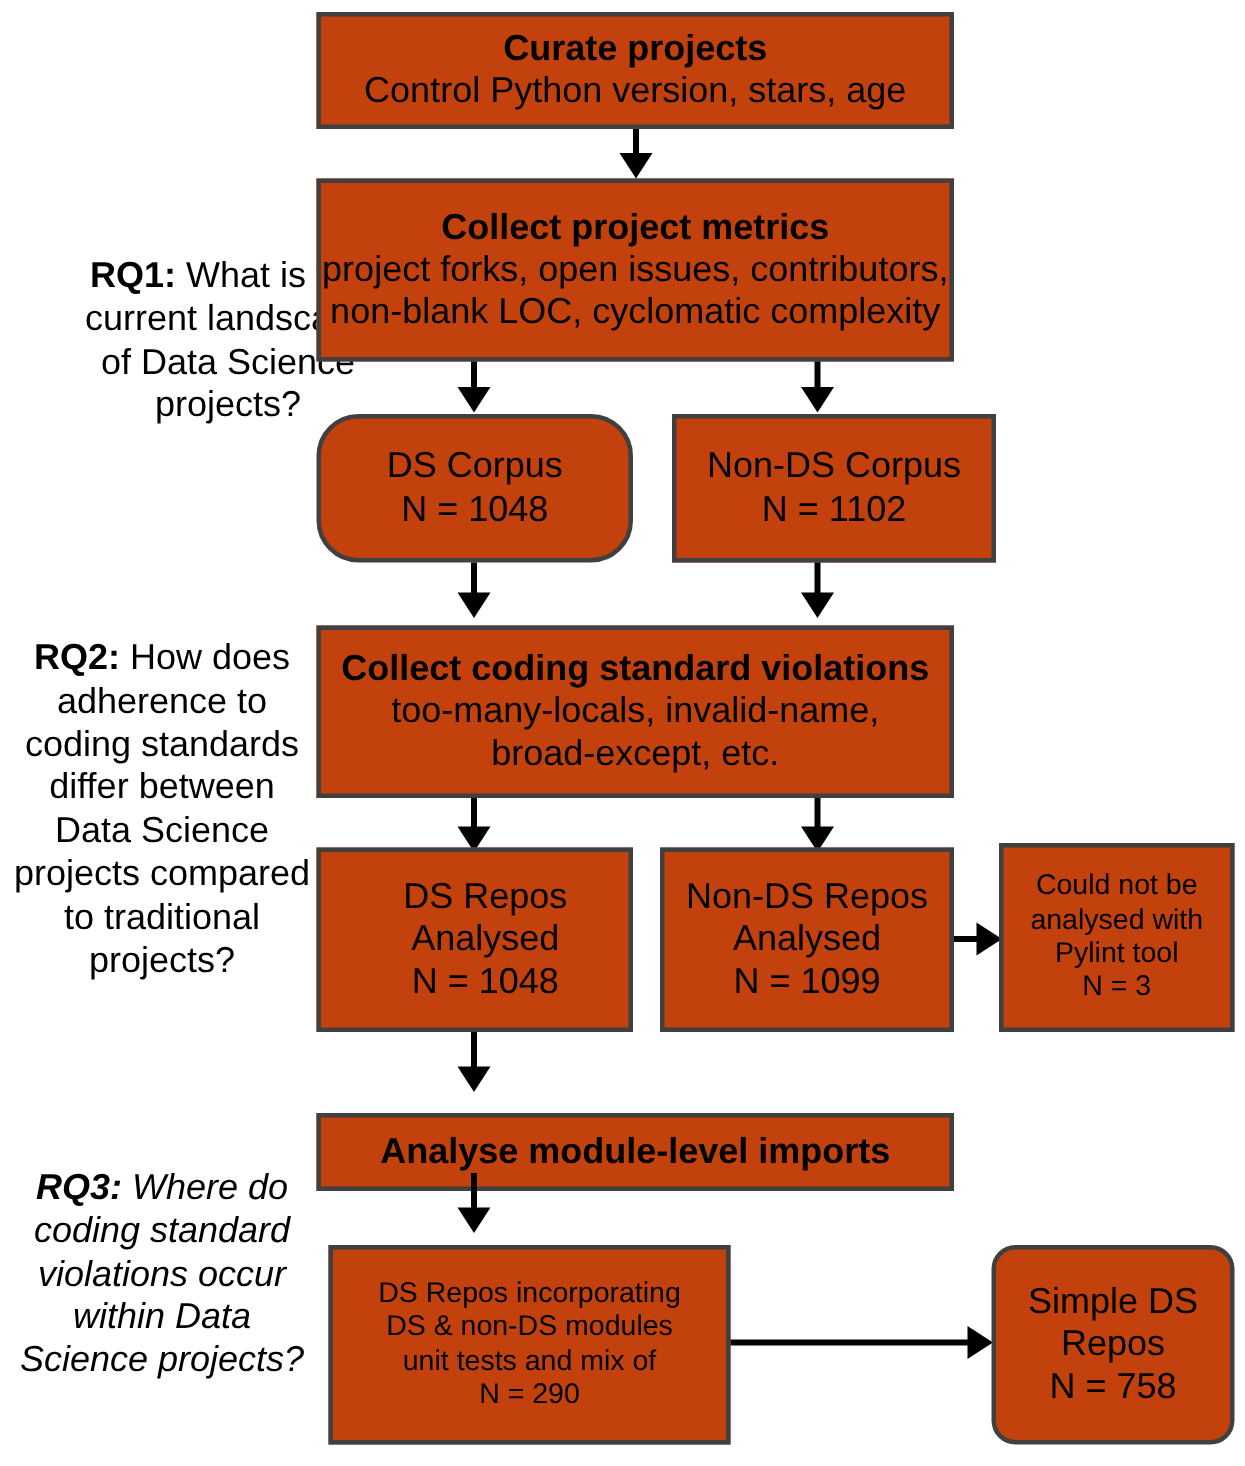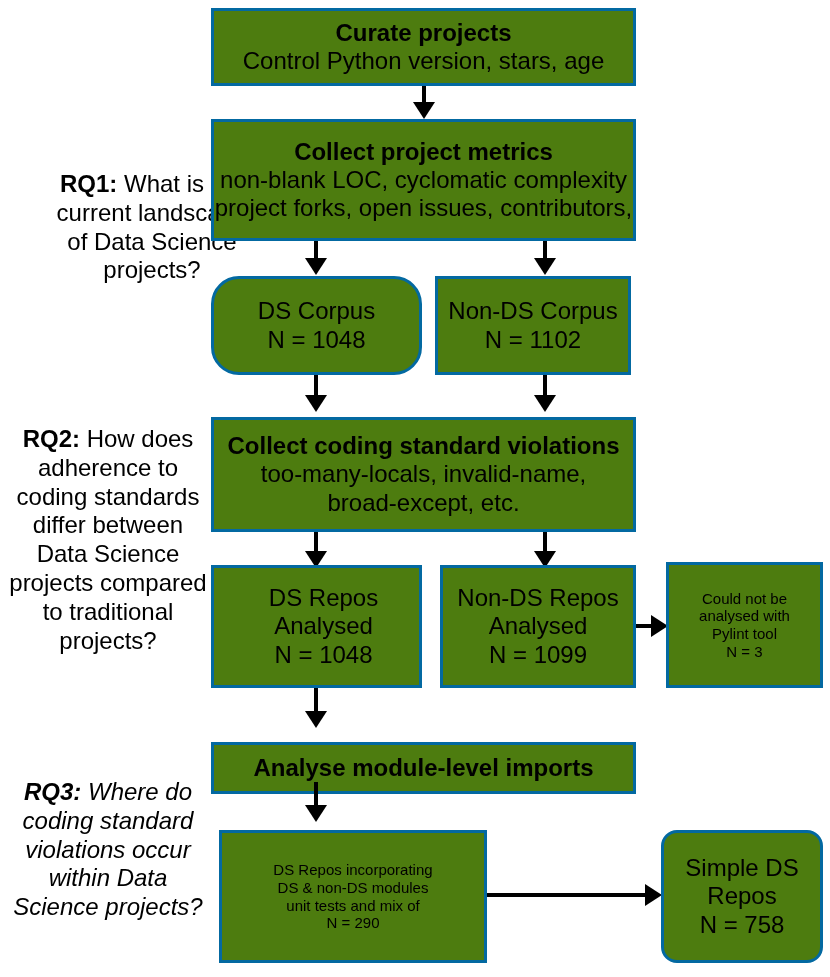--- a/index.html
+++ b/index.html
@@ -14,22 +14,22 @@
   #canvas {
     position: relative;
     width: 830px;
     height: 977px;
     background: #ffffff;
     overflow: hidden;
   }
   .box {
     position: absolute;
     box-sizing: border-box;
-    border: 3px solid #0369a1;
-    background: #4d7c0f;
+    border: 3px solid #404040;
+    background: #c2410c;
     display: flex;
     flex-direction: column;
     align-items: center;
     justify-content: center;
     text-align: center;
     line-height: 1.18;
   }
   .box .ttl {
     font-weight: bold;
   }
@@ -66,21 +66,21 @@
   }
   .arrow-right {
     position: absolute;
     width: 0;
     height: 0;
     border-top: 11px solid transparent;
     border-bottom: 11px solid transparent;
     border-left: 17px solid #000000;
   }
   .f24 { font-size: 24px; }
-  .f23 { font-size: 15px; }
+  .f23 { font-size: 19px; }
 </style>
 </head>
 <body>
 
 <div id="canvas">
 
   <div class="rq f24" style="left:8px; top:170px; width:200px;margin-left:44px;">
     <span class="rqlabel">RQ1:</span><span> What is the current landscape of Data Science projects?</span>
   </div>
 
@@ -95,36 +95,36 @@
   <div class="box f24" style="left:211px; top:8px; width:425px; height:78px;">
     <div class="ttl">Curate projects</div>
     <div class="ln">Control Python version, stars, age</div>
   </div>
 
   <div class="vline" style="left:422px; top:86px; height:18px;"></div>
   <div class="arrow-down" style="left:413px; top:102px;"></div>
 
   <div class="box f24" style="left:211px; top:119px; width:425px; height:122px;">
     <div class="ttl">Collect project metrics</div>
+    <div class="ln">project forks, open issues, contributors,</div>
     <div class="ln">non-blank LOC, cyclomatic complexity</div>
-    <div class="ln">project forks, open issues, contributors,</div>
   </div>
 
   <div class="vline" style="left:314px; top:241px; height:22px;"></div>
   <div class="arrow-down" style="left:305px; top:258px;"></div>
 
   <div class="vline" style="left:543px; top:241px; height:22px;"></div>
   <div class="arrow-down" style="left:534px; top:258px;"></div>
 
   <div class="box f24" style="left:211px; top:276px; width:211px; height:99px;border-radius:28px;">
     <div class="ln">DS Corpus</div>
     <div class="ln">N = 1048</div>
   </div>
 
-  <div class="box f24" style="left:435px; top:276px; width:196px; height:99px;">
+  <div class="box f24" style="left:448px; top:276px; width:216px; height:99px;">
     <div class="ln">Non-DS Corpus</div>
     <div class="ln">N = 1102</div>
   </div>
 
   <div class="vline" style="left:314px; top:375px; height:24px;"></div>
   <div class="arrow-down" style="left:305px; top:395px;"></div>
 
   <div class="vline" style="left:543px; top:375px; height:24px;"></div>
   <div class="arrow-down" style="left:534px; top:395px;"></div>
 

